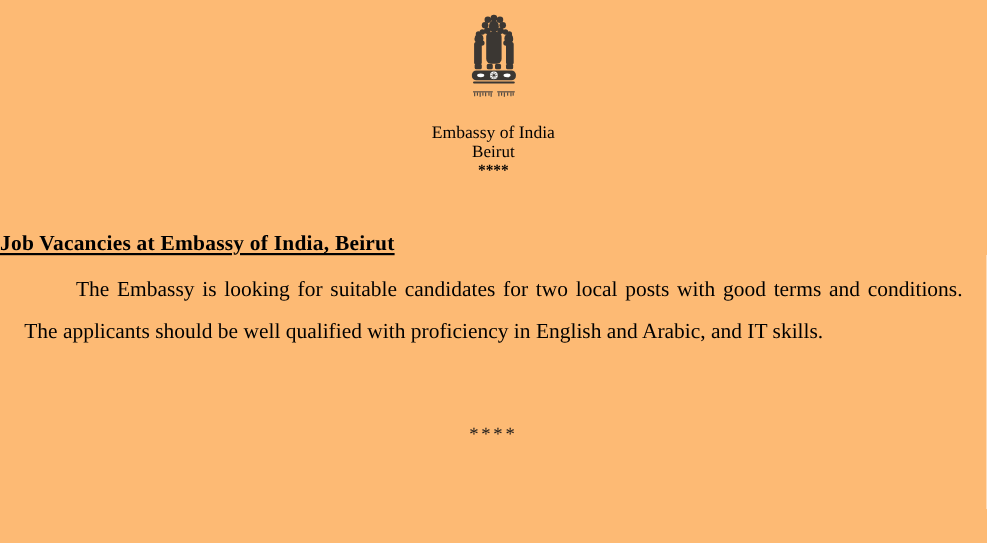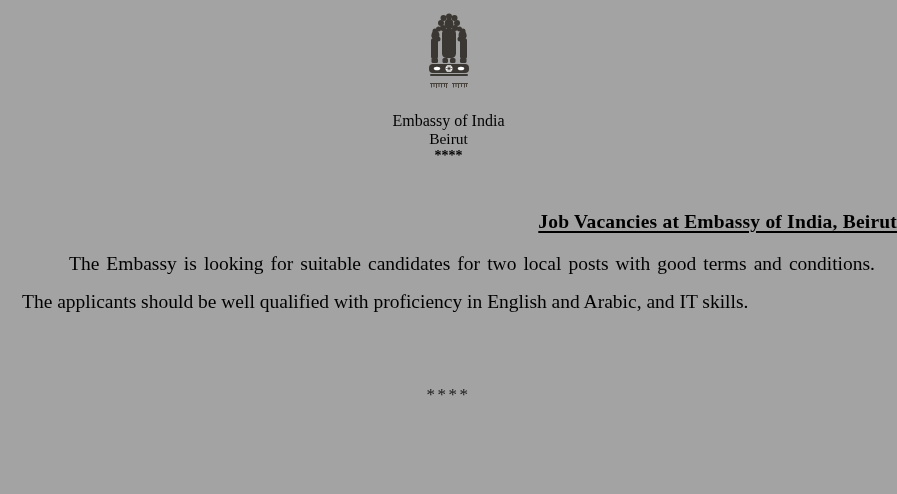--- a/index.html
+++ b/index.html
@@ -4,21 +4,21 @@
 <style>
   html, body {
     margin: 0;
     padding: 0;
     background: #ffffff;
   }
   .page {
     position: relative;
     width: 897px;
     height: 494px;
-    background: #a3a3a3;
+    background: #fdba74;
     overflow: hidden;
     font-family: "Liberation Serif", "DejaVu Serif", serif;
     color: #000000;
   }
   .letterhead {
     padding-top: 10px;
     text-align: center;
   }
   .emblem {
     display: block;
@@ -34,21 +34,21 @@
     line-height: 18px;
   }
   .header-sep {
     font-size: 14px;
     font-weight: bold;
     line-height: 14px;
     margin-top: 1px;
   }
   .doc-title {
     margin: 48px 0 8px 0;
-    text-align: right;
+    text-align: left;
     font-size: 19.5px;
     font-weight: bold;
     text-decoration: underline;
     text-decoration-thickness: 1.5px;
     text-underline-offset: 3px;
     letter-spacing: 0.2px;
   }
   .body-text {
     margin: 0 22px;
     width: 853px;

